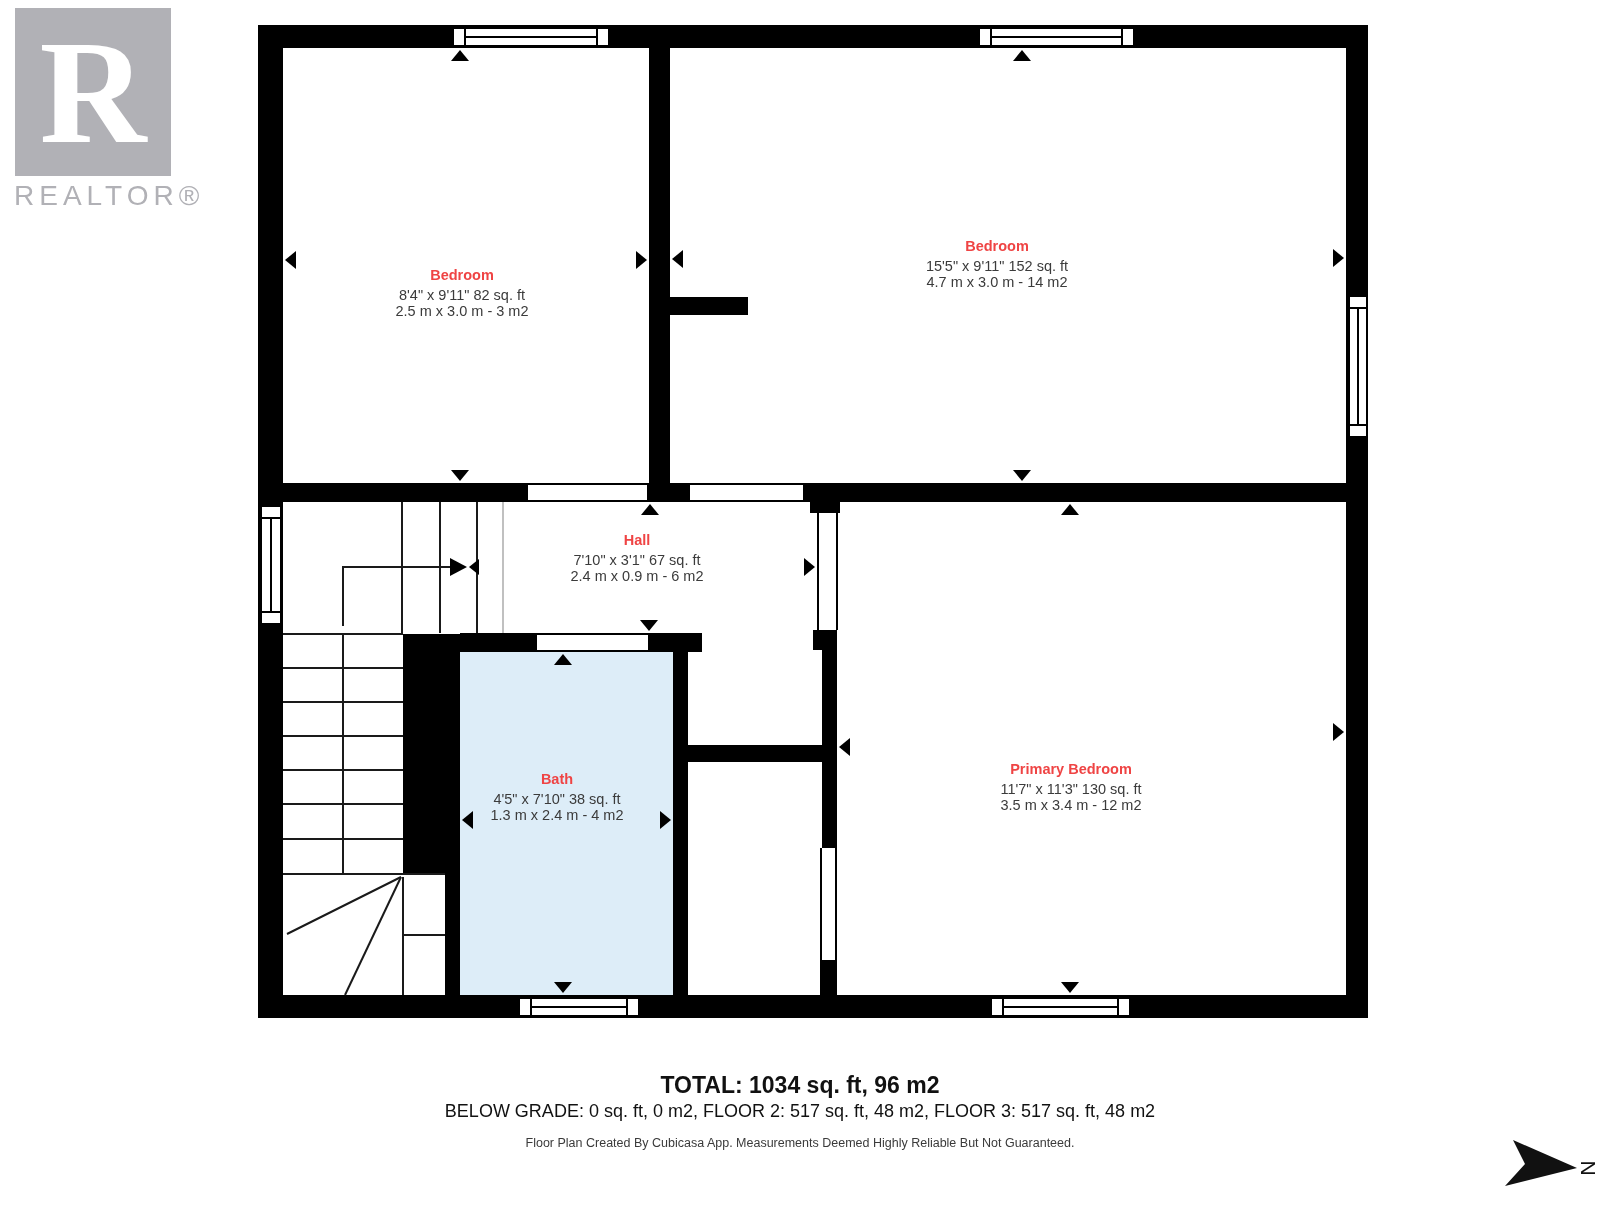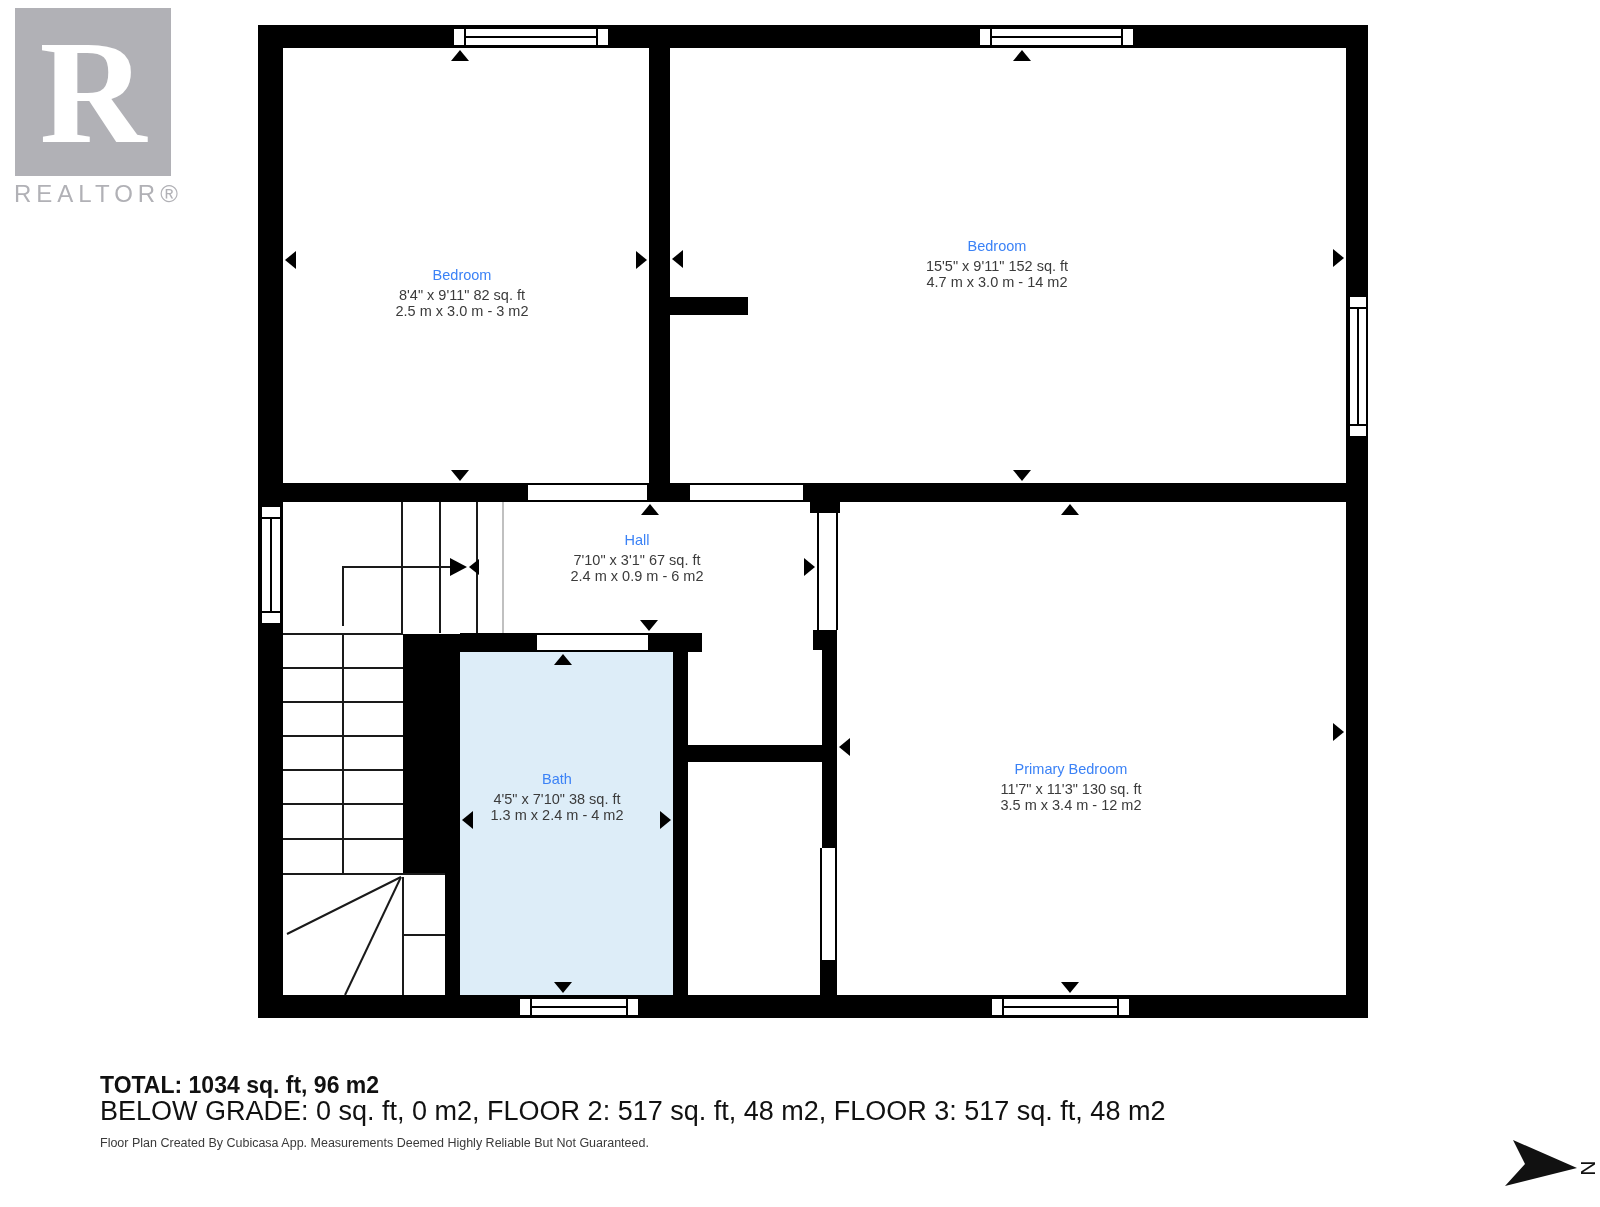--- a/index.html
+++ b/index.html
@@ -9,21 +9,21 @@
     --watermark-gray:#d2d2d2;
   }
   html,body{margin:0;padding:0;background:#ffffff;}
   body{font-family:"Liberation Sans", sans-serif;color:#1a1a1a;}
   .canvas{position:relative;width:1600px;height:1207px;background:#fff;overflow:hidden;}
 
   
   .logo-box{position:absolute;left:15px;top:8px;width:156px;height:168px;background:var(--logo-gray);
             display:flex;align-items:center;justify-content:center;}
   .logo-r{font-family:"Liberation Serif", serif;font-weight:bold;font-size:148px;line-height:1;color:#fff;}
-  .logo-text{position:absolute;left:14px;top:180px;font-size:24px;letter-spacing:5px;color:var(--logo-gray);}
+  .logo-text{position:absolute;left:14px;top:180px;font-size:28px;letter-spacing:5px;color:var(--logo-gray);}
 
   
   .wall{position:absolute;background:var(--wall);}
   .bath-floor{position:absolute;background:var(--bath-fill);}
   .window-h,.window-v{position:absolute;background:#fff;border:2px solid #000;box-sizing:border-box;}
   .window-h .pane{position:absolute;left:12px;right:12px;top:50%;height:2px;margin-top:-1px;background:#000;}
   .window-h .jamb-l{position:absolute;left:10px;top:0;bottom:0;width:2px;background:#000;}
   .window-h .jamb-r{position:absolute;right:10px;top:0;bottom:0;width:2px;background:#000;}
   .window-v .pane{position:absolute;top:12px;bottom:12px;left:50%;width:2px;margin-left:-1px;background:#000;}
   .window-v .jamb-l{position:absolute;top:10px;left:0;right:0;height:2px;background:#000;}
@@ -35,29 +35,29 @@
   
   .ar{position:absolute;width:0;height:0;}
   .ar.up{border-left:9px solid transparent;border-right:9px solid transparent;border-bottom:11px solid #000;}
   .ar.down{border-left:9px solid transparent;border-right:9px solid transparent;border-top:11px solid #000;}
   .ar.left{border-top:9px solid transparent;border-bottom:9px solid transparent;border-right:11px solid #000;}
   .ar.right{border-top:9px solid transparent;border-bottom:9px solid transparent;border-left:11px solid #000;}
 
   
   .room-label{position:absolute;transform:translate(-50%,-50%);text-align:center;color:#3b3b3b;
               font-size:14.5px;line-height:16px;white-space:nowrap;}
-  .room-name{margin-bottom:4px;color:#3b82f6;}
+  .room-name{margin-bottom:4px;color:#ef4444;font-weight:bold;}
 
   
   .watermark{position:absolute;left:968px;top:1144px;transform:translate(-50%,-50%);
              font-size:56px;font-weight:700;letter-spacing:2px;color:var(--watermark-gray);
              white-space:nowrap;opacity:.75;z-index:1;}
-  .summary{position:absolute;left:100px;top:1072px;width:1400px;z-index:2;}
+  .summary{position:absolute;left:100px;top:1072px;width:1400px;text-align:center;z-index:2;}
   .sum-total{font-size:23px;font-weight:700;color:#111;}
-  .sum-line{font-size:27px;line-height:24px;color:#111;}
+  .sum-line{font-size:18px;line-height:24px;color:#111;}
   .sum-foot{font-size:12.5px;margin-top:13px;color:#3a3a3a;}
 
   
   .compass-svg{position:absolute;left:1485px;top:1118px;}
   .north-n{position:absolute;left:1580px;top:1156px;font-size:21px;color:#111;transform:rotate(90deg);}
   .stairs-svg{position:absolute;left:283px;top:495px;}
 </style>
 </head>
 <body>
 

